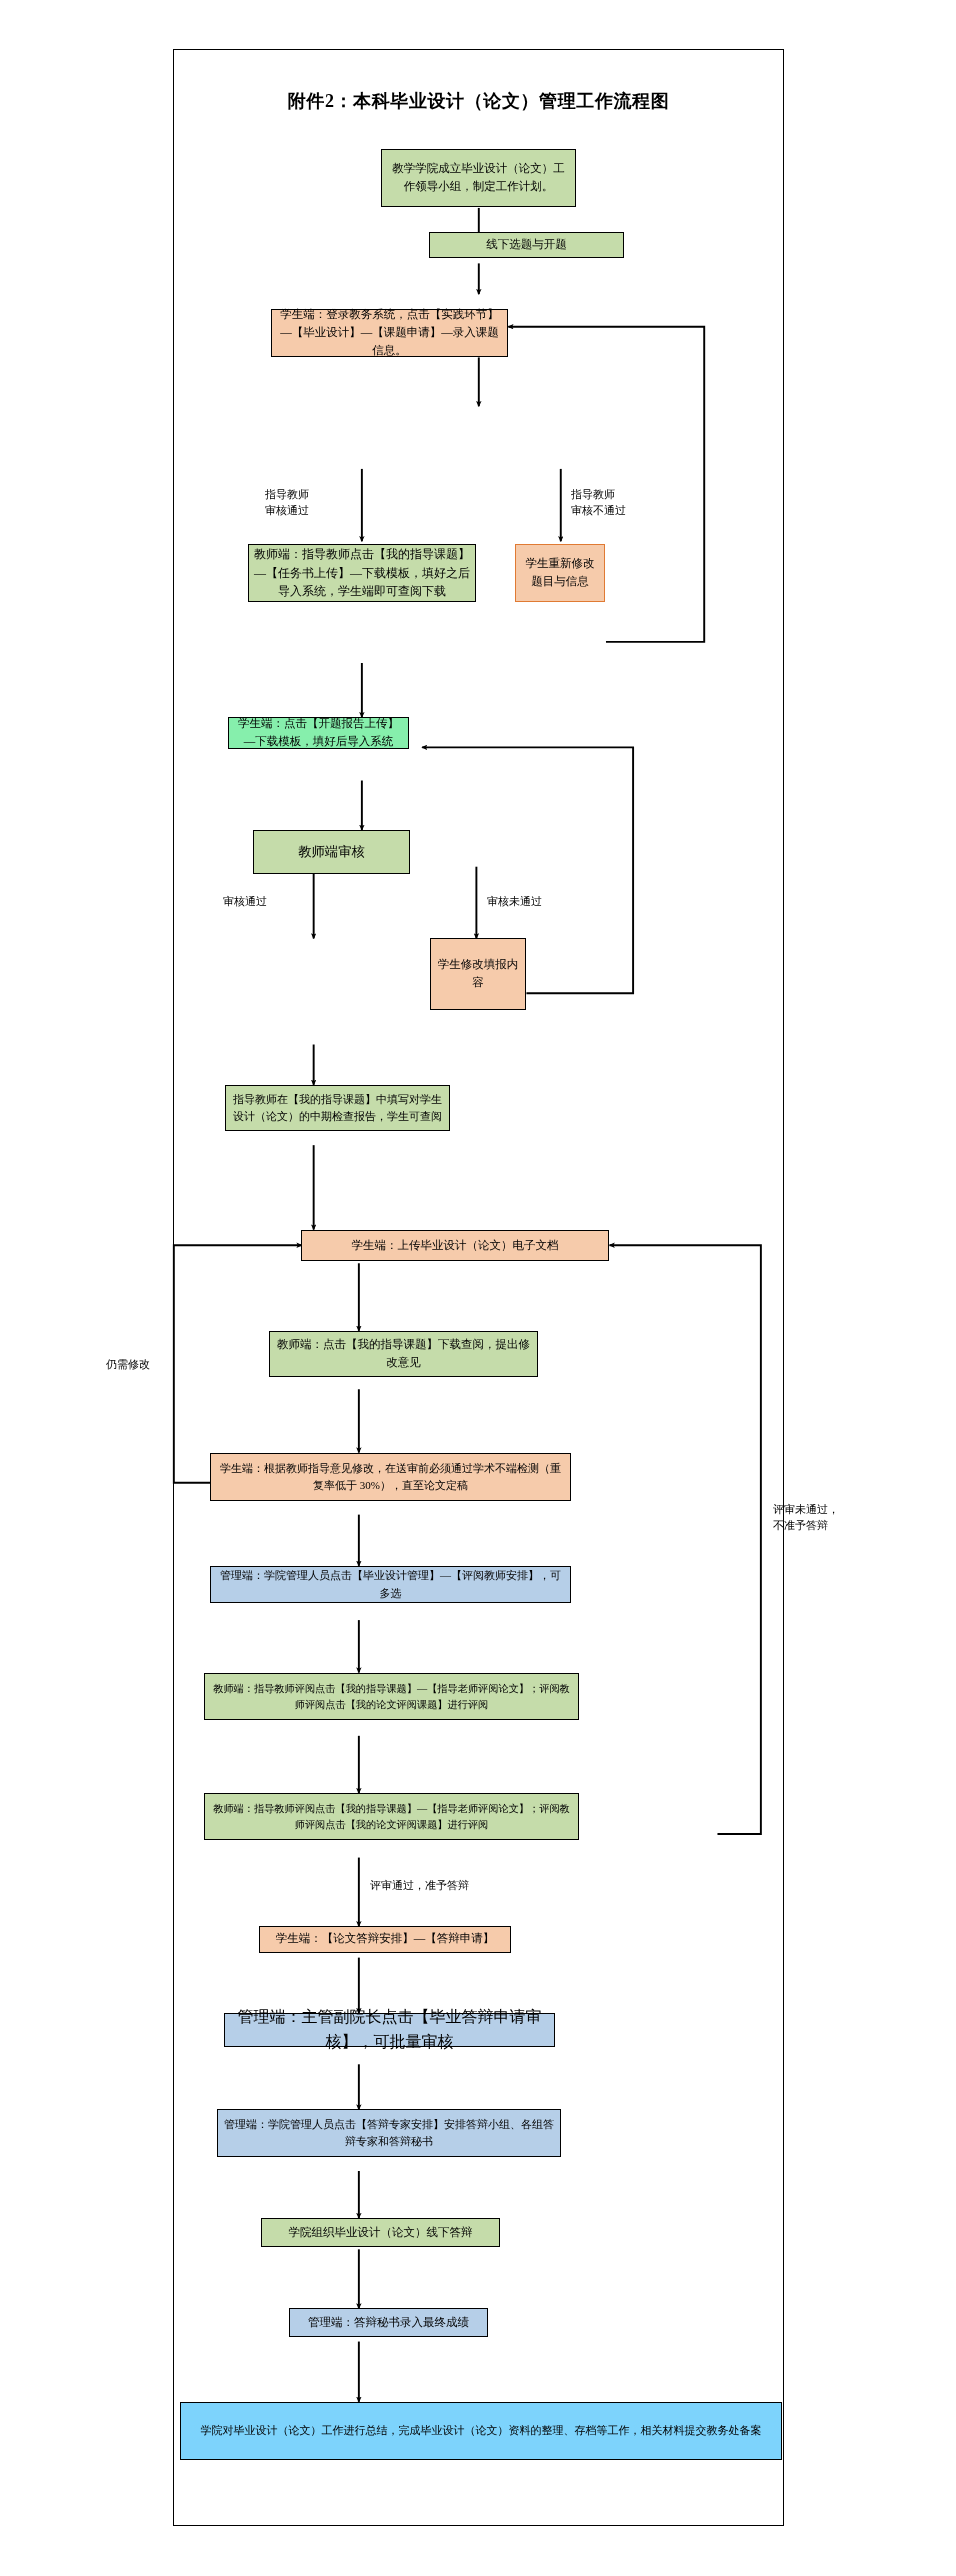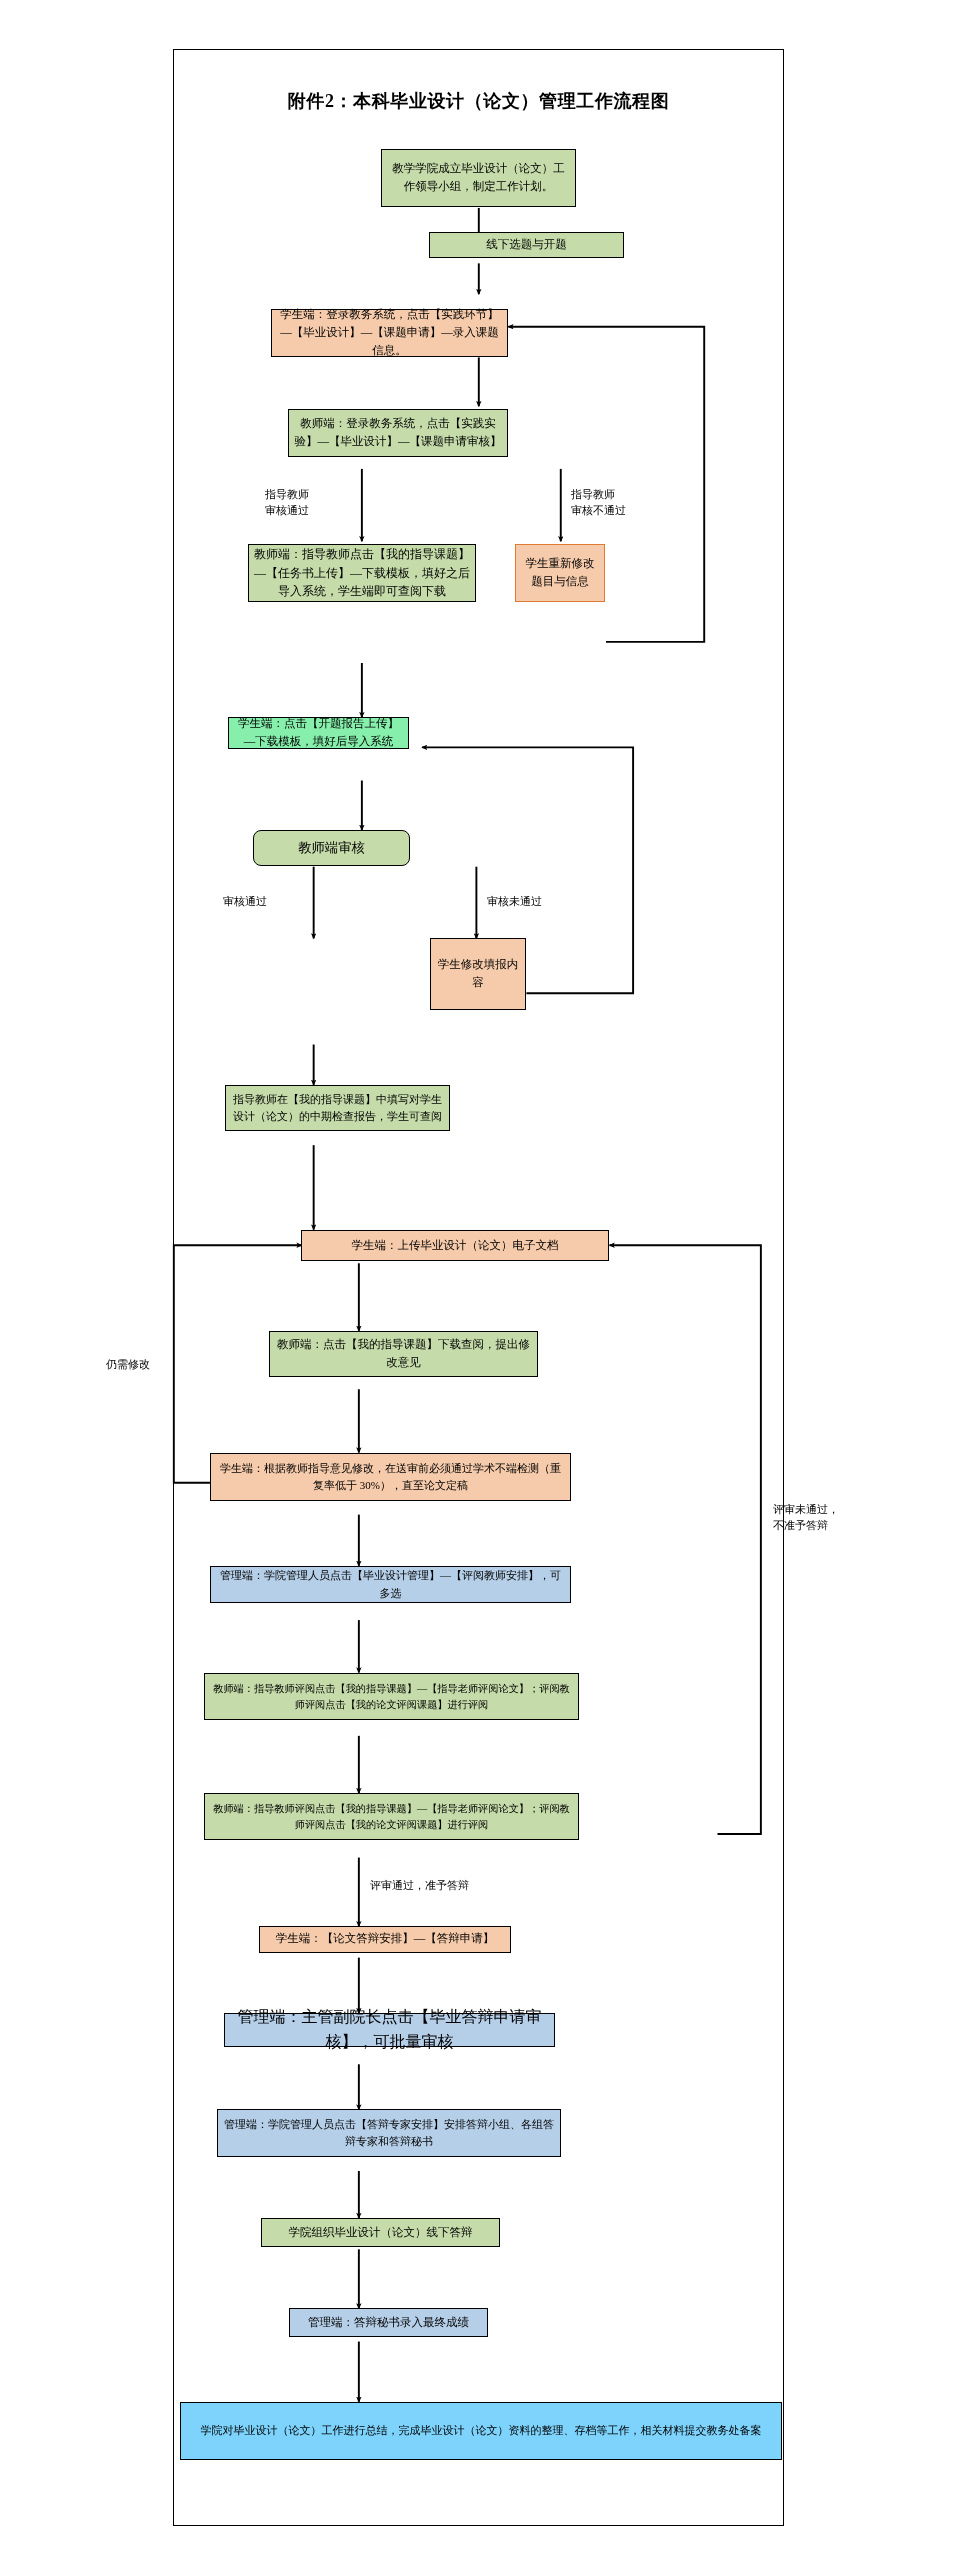--- a/index.html
+++ b/index.html
@@ -110,29 +110,28 @@
       <line x1="595" y1="3885" x2="595" y2="3985" marker-end="url(#ah)"></line>
     </g>
   </svg>
 
   <div class="node green" style="left: 381px; top: 149px; width: 195px; height: 58px; background: rgb(197, 220, 170);">教学学院成立毕业设计（论文）工作领导小组，制定工作计划。</div>
 
   <div class="node green" style="left: 381px; top: 232px; width: 195px; height: 26px; background: rgb(197, 220, 170); margin-left: 48px;">线下选题与开题</div>
 
   <div class="node orange" style="left: 271px; top: 309px; width: 237px; height: 48px; background: rgb(246, 203, 171);">学生端：登录教务系统，点击【实践环节】—【毕业设计】—【课题申请】—录入课题信息。</div>
 
-  <div class="node green" style="left: 288px; top: 409px; width: 220px; height: 48px; background: rgb(197, 220, 170);">教师端：登录教务系统，点击【实践实验】—【毕业设计】—【课题申请审核】</div>
 
   <div class="node green" style="left: 248px; top: 544px; width: 228px; height: 58px; font-size: 12px; background: rgb(197, 220, 170);">教师端：指导教师点击【我的指导课题】—【任务书上传】—下载模板，填好之后导入系统，学生端即可查阅下载</div>
 
   <div class="node orangeborder orange" style="left: 515px; top: 544px; width: 90px; height: 58px; background: rgb(246, 203, 171);">学生重新修改题目与信息</div>
 
   <div class="node orange" style="left: 228px; top: 717px; width: 181px; height: 32px; background: #86efac;">学生端：点击【开题报告上传】—下载模板，填好后导入系统</div>
 
-  <div class="node green" style="left: 253px; top: 830px; width: 157px; height: 36px; font-size: 13.3px; background: rgb(197, 220, 170); border-radius: 8px;">教师端审核</div>
+  <div class="node green" style="left: 253px; top: 830px; width: 157px; height: 44px; font-size: 13.3px; background: rgb(197, 220, 170);">教师端审核</div>
 
 
   <div class="node orange" style="left: 430px; top: 938px; width: 96px; height: 72px; background: rgb(246, 203, 171);">学生修改填报内容</div>
 
   <div class="node green" style="left: 225px; top: 1085px; width: 225px; height: 46px; font-size: 11px; background: rgb(197, 220, 170);">指导教师在【我的指导课题】中填写对学生设计（论文）的中期检查报告，学生可查阅</div>
 
   <div class="node orange" style="left: 301px; top: 1230px; width: 308px; height: 31px; background: rgb(246, 203, 171);">学生端：上传毕业设计（论文）电子文档</div>
 
   <div class="node green" style="left: 269px; top: 1331px; width: 269px; height: 46px; background: rgb(197, 220, 170);">教师端：点击【我的指导课题】下载查阅，提出修改意见</div>
 

